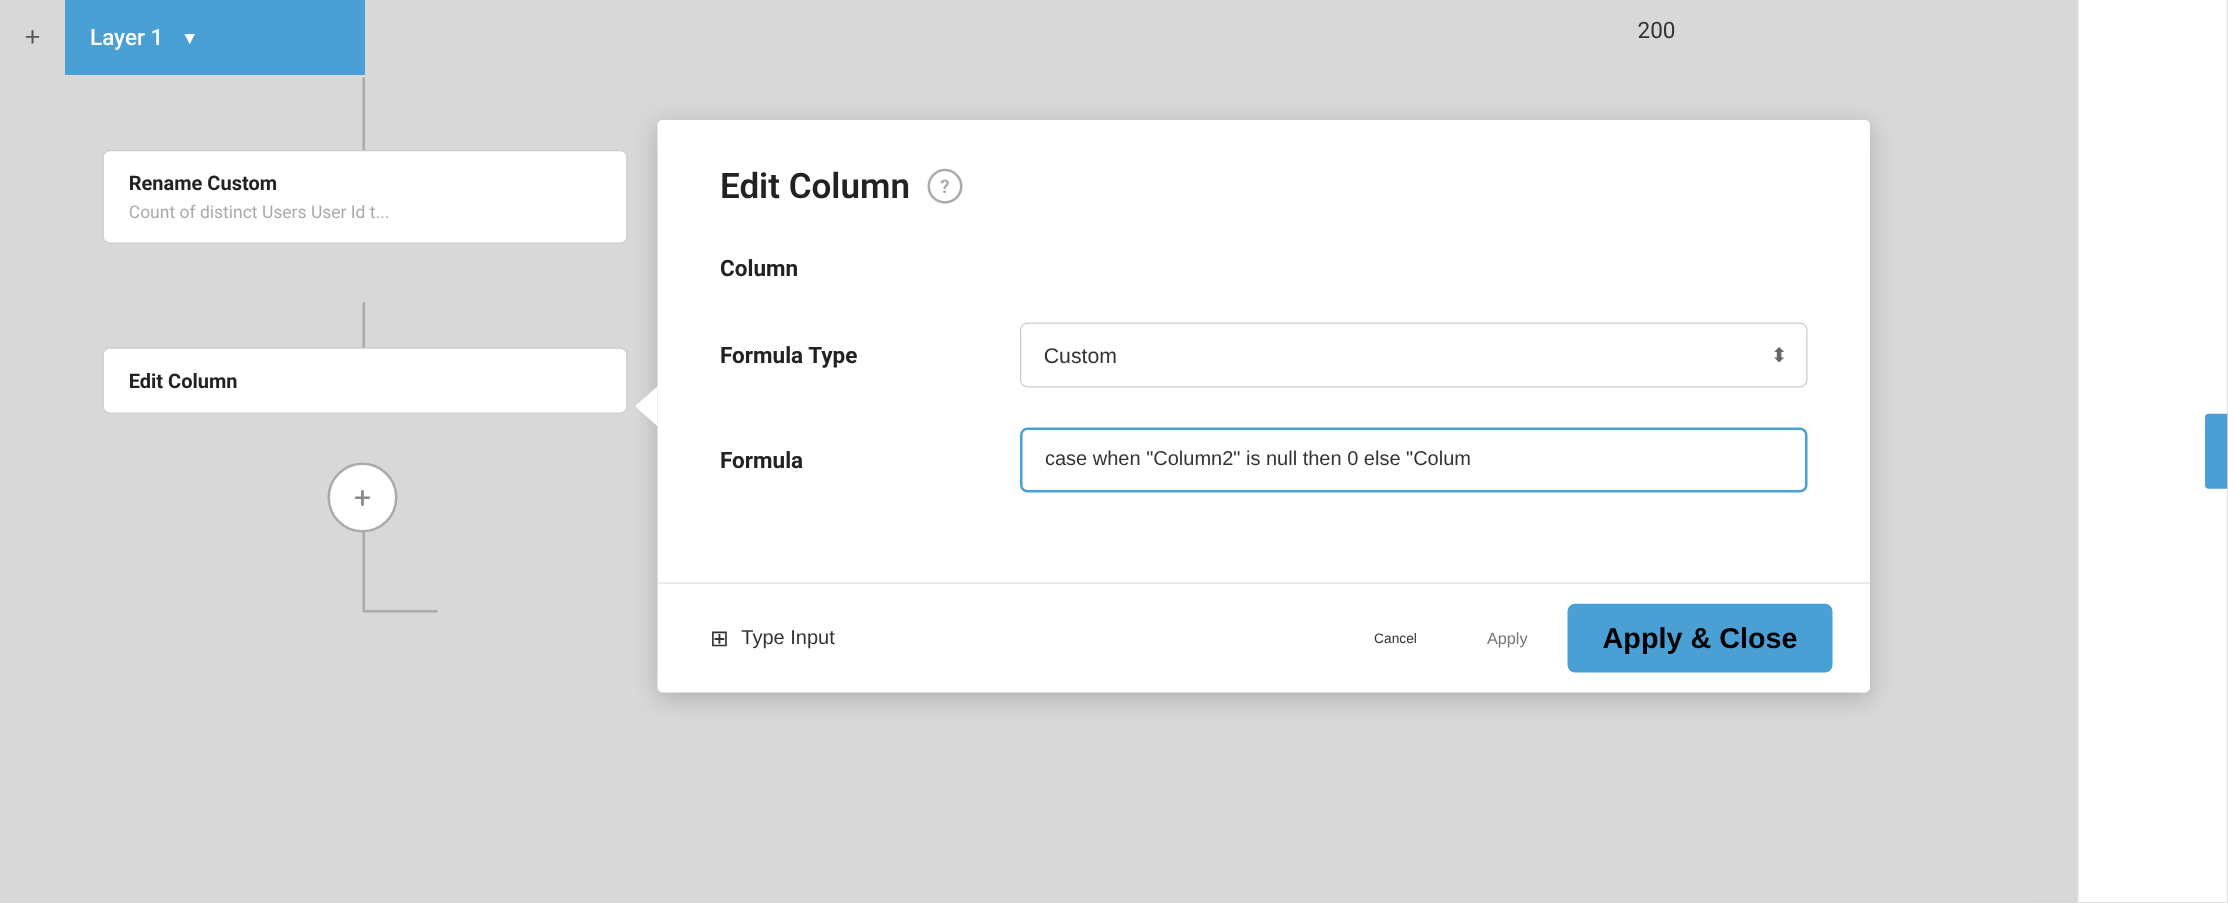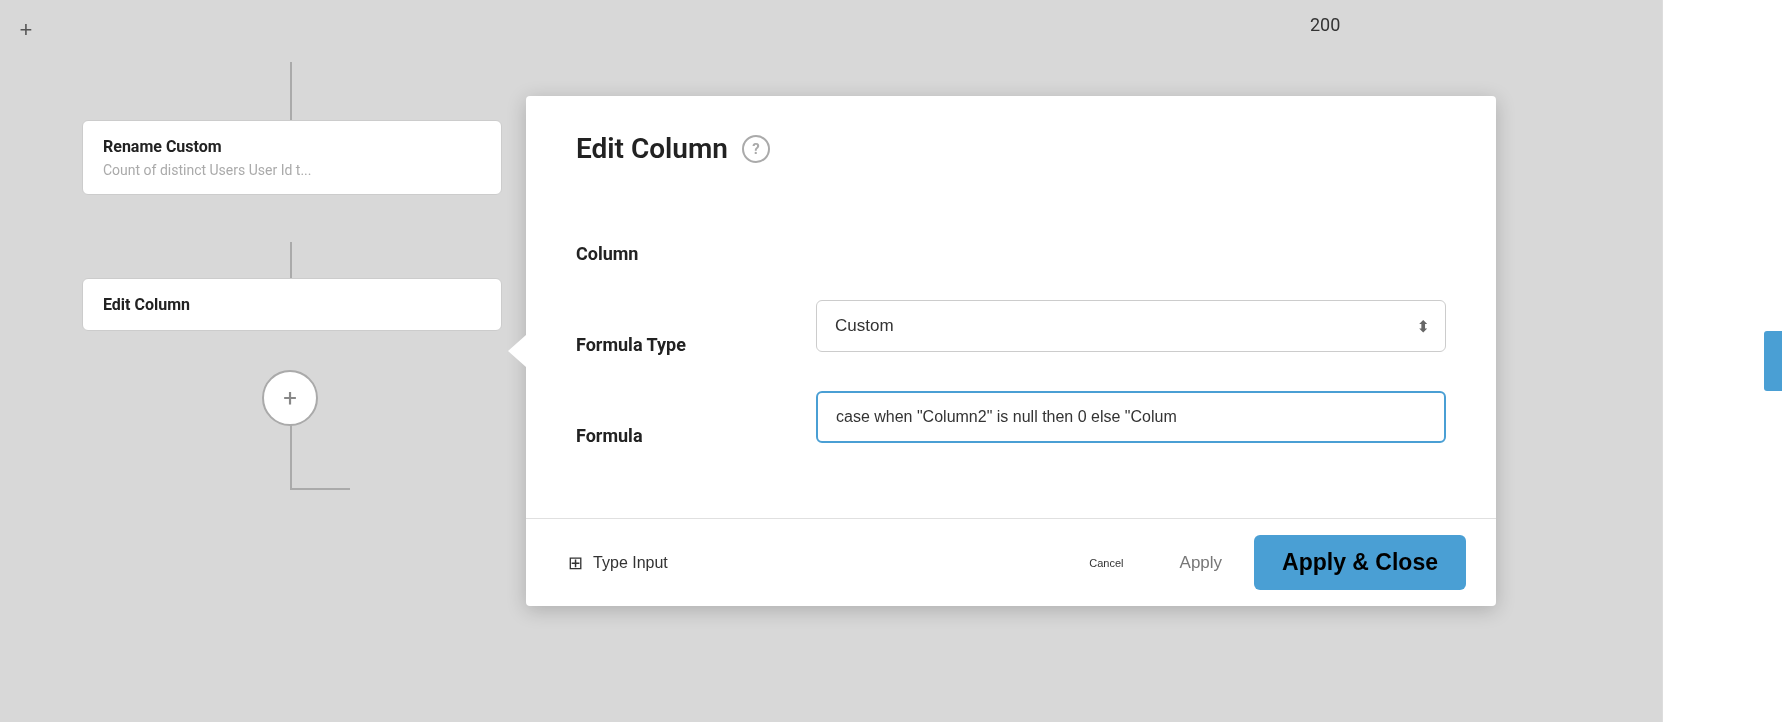--- a/index.html
+++ b/index.html
@@ -216,21 +216,20 @@
       display: flex;
       align-items: center;
       margin-bottom: 32px;
     }
 
     .form-label {
       width: 240px;
       font-size: 18px;
       font-weight: 700;
       color: #222;
-      margin-top: 38px;
     }
 
     .form-control {
       flex: 1;
     }
 
     .select-control {
       width: 100%;
       height: 52px;
       border: 1px solid #ccc;
@@ -310,21 +309,21 @@
       font-size: 11px;
       color: #333;
       cursor: pointer;
       border-radius: 4px;
     }
 
     .btn-apply {
       background: none;
       border: none;
       padding: 12px 24px;
-      font-size: 17px;
+      font-size: 13px;
       color: #777;
       cursor: pointer;
       border-radius: 4px;
     }
 
     .btn-apply-close {
       background: #4a9fd4;
       border: none;
       padding: 14px 28px;
       font-size: 23px;
@@ -371,20 +370,24 @@
   </style>
 </head>
 <body>
 
 <div class="canvas-area"></div>
 
 <div class="top-bar">
   <button class="add-btn">
     <span>+</span>
   </button>
+  <div class="layer-tab">
+    <span>Layer 1</span>
+    <span class="chevron">▼</span>
+  </div>
 </div>
 
 <div class="col-number">200</div>
 
 <div class="connector-line-v1"></div>
 <div class="connector-line-v2"></div>
 <div class="connector-line-v3"></div>
 <div class="connector-line-h"></div>
 
 <div class="node-rename">

